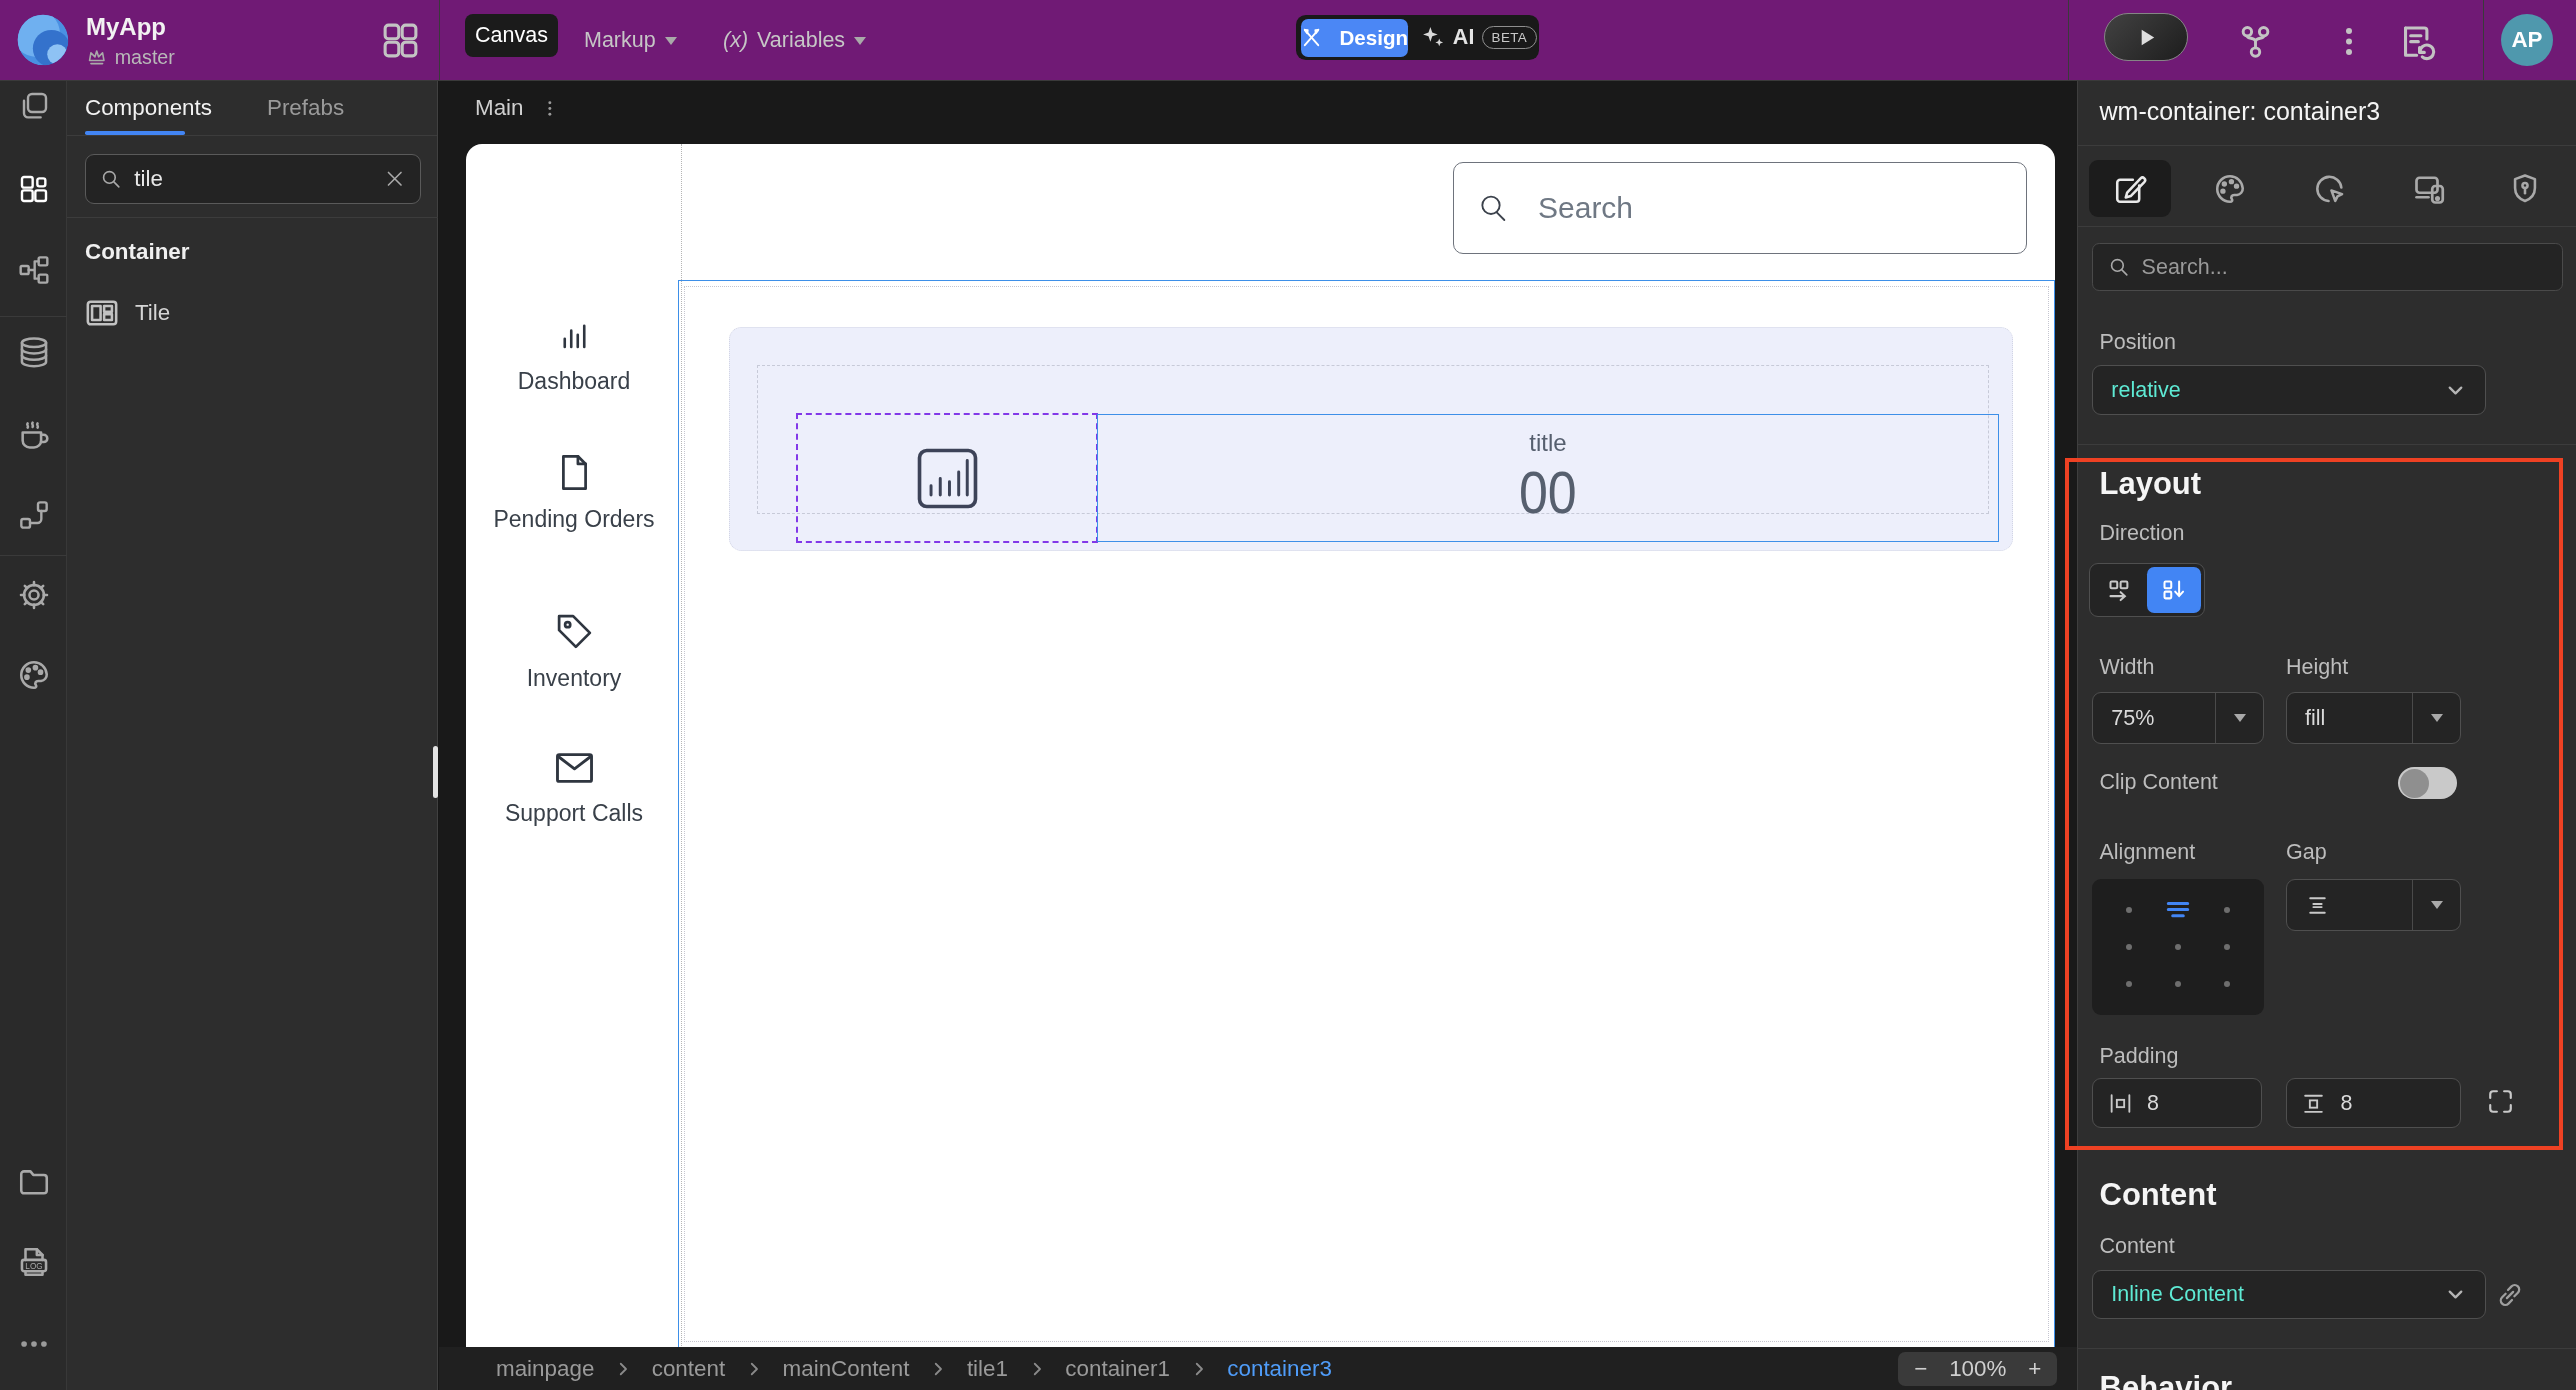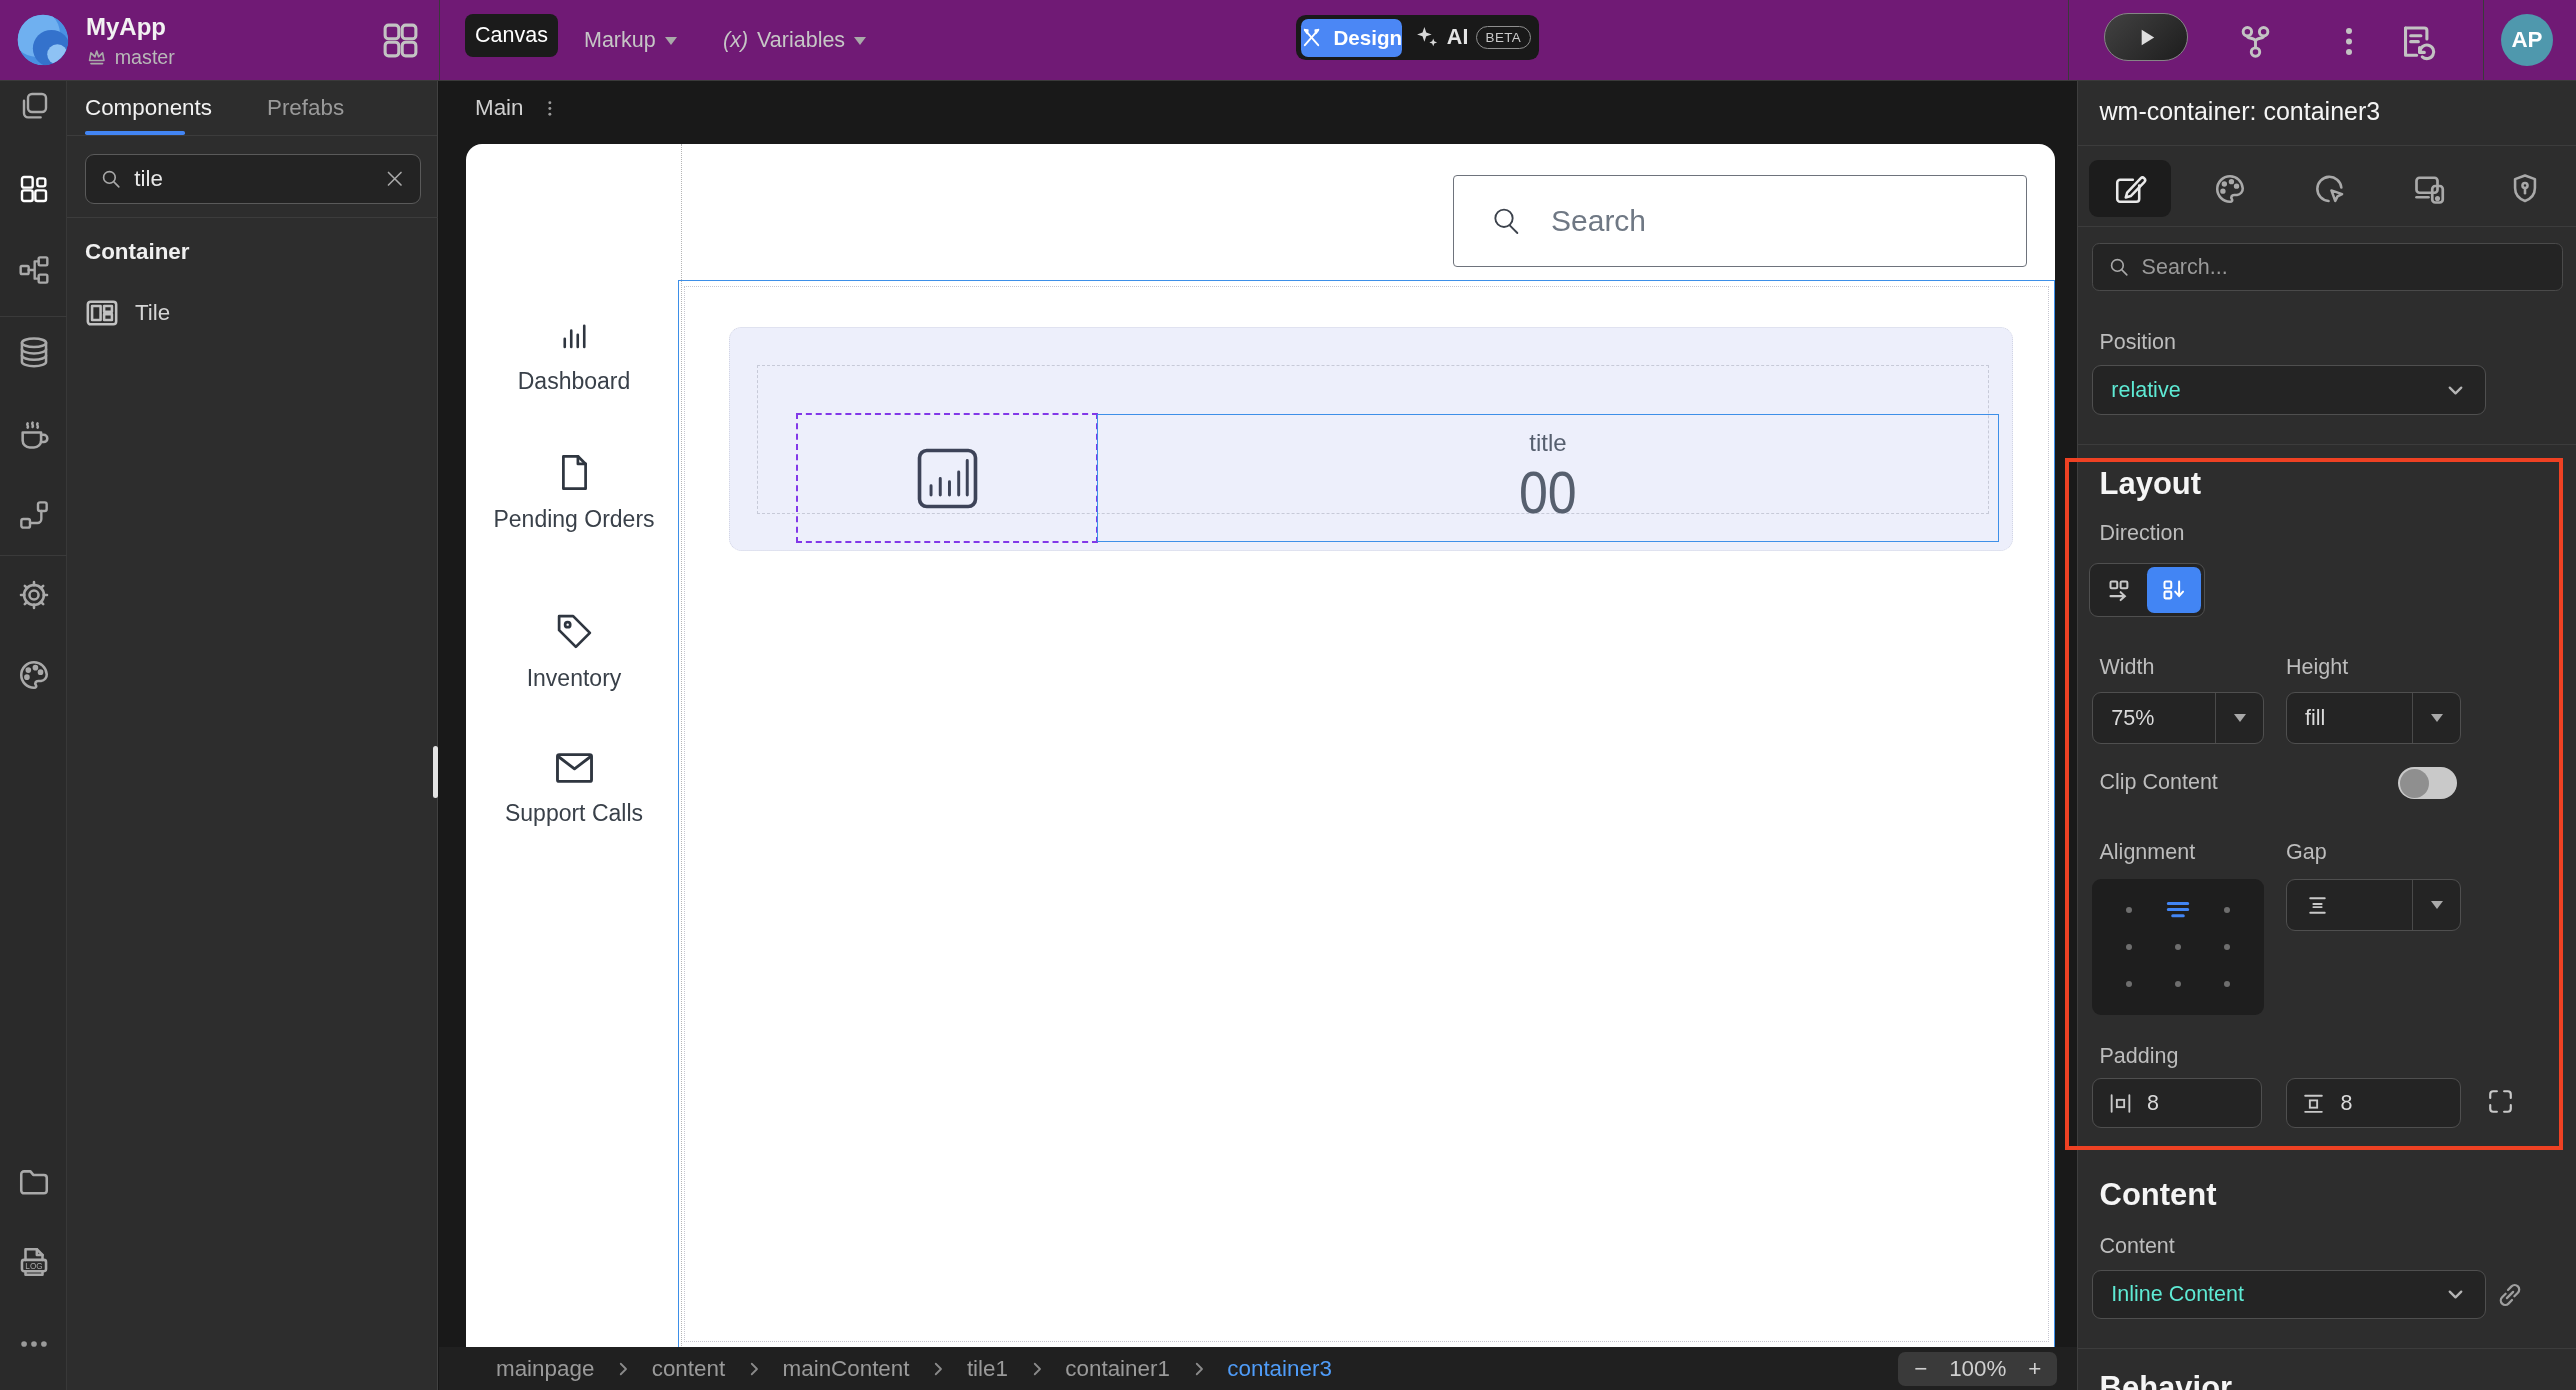--- a/index.html
+++ b/index.html
@@ -16,21 +16,21 @@
   .app-block{position:absolute;left:86px;top:12.5px}
   .app-name{font-size:24px;font-weight:bold;color:#f2f2f2}
   .branch-row{display:flex;align-items:center;gap:7.2px;margin-top:5.4px;color:#b9b9b9;font-size:19.7px}
   .grid-icon{position:absolute;left:380px;top:19.7px}
   .canvas-pill{position:absolute;left:465px;top:14.3px;width:93px;height:43px;background:#1b1b1b;border-radius:8px;
     display:flex;align-items:center;justify-content:center;color:#fff;font-size:21.5px}
   .tb-item{position:absolute;top:0;height:81px;display:flex;align-items:center;gap:9px;color:#c6c6c6;font-size:21.5px}
   .x-glyph{font-style:italic;color:#c6c6c6;font-size:21.5px}
   .caret-f{width:0;height:0;border-left:6.3px solid transparent;border-right:6.3px solid transparent;border-top:8px solid #a9a9a9}
   .design-group{position:absolute;left:1296px;top:15px;width:243px;height:45px;background:#191919;border-radius:9.8px;display:flex;align-items:center;padding:0 9px 0 4.5px;gap:12.5px}
-  .design-btn{width:115px;height:38px;background:#4b87f5;border-radius:7.2px;display:flex;align-items:center;justify-content:center;gap:10px;color:#fff;font-size:20.6px;font-weight:bold}
+  .design-btn{width:115px;height:38px;background:#4b87f5;border-radius:7.2px;display:flex;align-items:center;justify-content:center;gap:16px;color:#fff;font-size:20.6px;font-weight:bold}
   .ai-wrap{display:flex;align-items:center;gap:7.2px;color:#e4e4e4;font-size:21.5px;font-weight:bold}
   .beta-badge{border:1.8px solid #8f8f8f;border-radius:894px;color:#c9c9c9;font-size:13.4px;font-weight:normal;padding:2.7px 9px;letter-spacing:0.4px}
   .play-btn{position:absolute;left:2104px;top:13.4px;width:84px;height:48px;border:1.8px solid #858585;border-radius:25px;
     background:linear-gradient(135deg,#424242,#1d1d1d);display:flex;align-items:center;justify-content:center}
   .tb-icon{position:absolute;top:21.5px}
   .avatar{position:absolute;left:2501px;top:14.3px;width:52px;height:52px;border-radius:50%;background:#4f98ad;color:#fff;
     font-size:22.4px;font-weight:bold;display:flex;align-items:center;justify-content:center}
 
   
   .rail{position:absolute;left:0;top:81px;width:67px;height:1310px;background:#2a2a2a;border-right:0.9px solid #383838}
@@ -56,22 +56,22 @@
   
   .canvas-area{position:absolute;left:439px;top:81px;width:1638px;height:1310px;background:#191919}
   .page-tab{position:absolute;left:36px;top:14.3px;display:flex;align-items:center;gap:16px;color:#cfcfcf;font-size:22.4px}
   .canvas{position:absolute;left:27px;top:63px;width:1589px;height:1204px;background:#ffffff;border-radius:16px 16px 0 0;overflow:hidden}
   .side-nav{position:absolute;left:0;top:0;width:216px;height:100%;border-right:0.9px dotted #b5b5b5}
   .wm-logo-block{position:absolute;left:0;top:14.3px;width:216px;text-align:center}
   .wm-logo-block .use-wrap{width:59px;height:59px;margin:0 auto}
   .wm-logo-text{margin-top:5.4px;font-size:25px;color:#66a1da;letter-spacing:0.4px}
   .nav-item{position:absolute;width:216px;display:flex;flex-direction:column;align-items:center;color:#394049}
   .nav-label{margin-top:12.5px;font-size:23px;font-weight:500;text-align:center;line-height:27px;width:179px}
-  .hdr-search{position:absolute;left:987px;top:31px;width:574px;height:92px;border:1.8px solid #6e737c;border-radius:4px;
-    display:flex;align-items:center;padding:0 36px;gap:29px}
+  .hdr-search{position:absolute;left:987px;top:18px;width:574px;height:92px;border:1.8px solid #6e737c;border-radius:10px;
+    display:flex;align-items:center;padding:0 23px;gap:29px}
   .hdr-search input{flex:1;border:none;outline:none;font-size:30px;color:#3c424c;font-family:inherit;min-width:0;background:transparent}
   .hdr-search input::placeholder{color:#6f7884}
   .content-box{position:absolute;left:212px;top:136px;right:0;bottom:0;border:1.8px solid #3d8fe8}
   .content-box::before{content:"";position:absolute;inset:5.4px;border:0.9px dotted #c6c6d0;pointer-events:none}
   .tile{position:absolute;left:50px;top:46px;width:1284px;height:224px;background:#edeffb;border:1.8px dotted #d2d5e4;border-radius:12.5px}
   .tile-inner{position:absolute;left:27px;top:37px;width:1232px;height:149px;border:0.9px dashed #c7cad8}
   .purple-box{position:absolute;left:38px;top:47px;width:302px;height:130px;border:2.7px dashed #8238e8;display:flex;align-items:center;justify-content:center}
   .blue-box{position:absolute;left:339px;top:48px;width:902px;height:128px;border:1.8px solid #3d8fe8;display:flex;flex-direction:column;align-items:center;justify-content:center}
   .tile-title{font-size:24px;color:#565f6e}
   .tile-value{font-size:59px;color:#565f6e;margin-top:1.8px;transform:scaleX(.88)}

